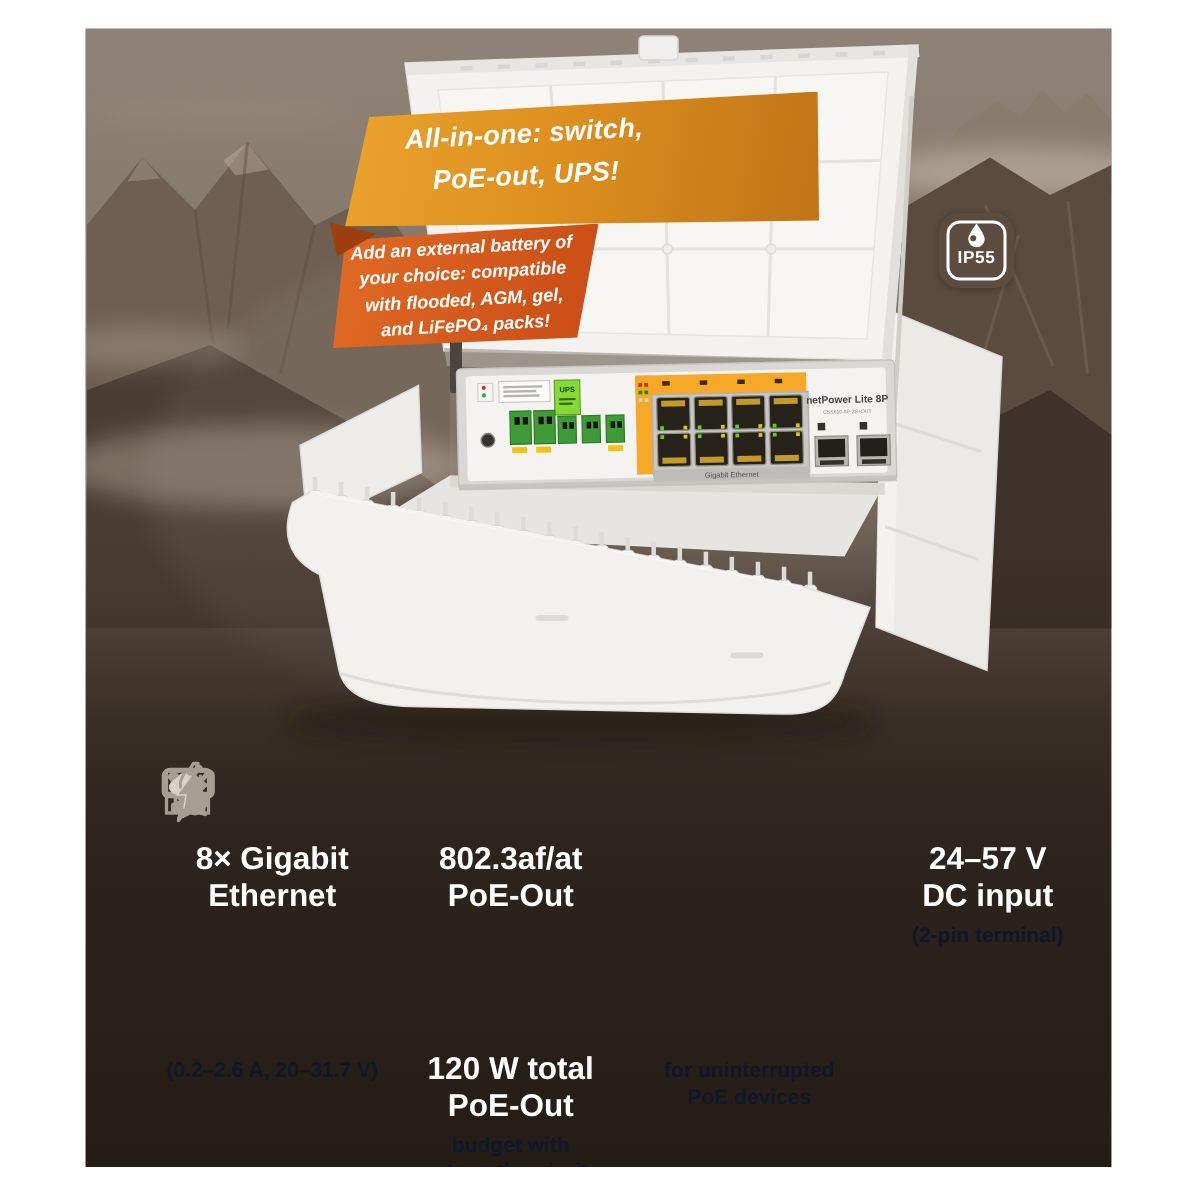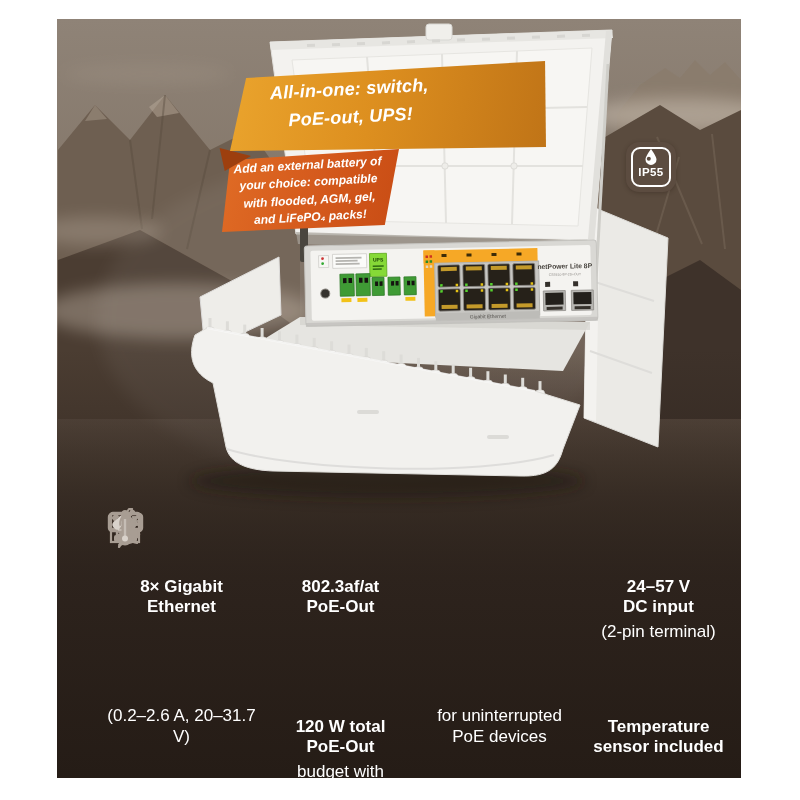--- a/index.html
+++ b/index.html
@@ -43,22 +43,22 @@
     align-items:center;box-shadow:0 1px 4px rgba(40,30,20,.35);margin-left:36px;
   }
   .ip-badge .frame{position:absolute;left:5px;top:5px;right:5px;bottom:5px;border:2px solid #fff;border-radius:9px;}
   .ip-badge svg{position:relative;margin-top:6px;}
   .ip-badge .label{position:relative;color:#fff;font-weight:bold;font-size:11.5px;letter-spacing:.4px;margin-top:1px;}
   
   .features{position:absolute;left:45px;top:486px;width:636px;z-index:9;
     display:grid;grid-template-columns:repeat(4,159px);}
   .feature{width:159px;height:140px;text-align:center;color:#fff;}
   .feature .icn{height:56px;display:flex;align-items:center;justify-content:center;}
-  .feature .title{font-size:17px;font-weight:bold;line-height:1.18;white-space:pre-line;margin-top:16px;}
-  .feature .sub{font-size:17px;color:#ffffff;line-height:1.25;white-space:pre-line;margin-top:4px;}
+  .feature .title{font-size:21px;font-weight:bold;line-height:1.18;white-space:pre-line;margin-top:0;}
+  .feature .sub{font-size:14px;color:#0f172a;line-height:1.25;white-space:pre-line;margin-top:4px;font-weight:bold;}
 </style>
 </head>
 <body>
 
 <div class="stage">
 
   <svg width="684" height="759" viewBox="0 0 684 759">
     <defs>
       <linearGradient id="sky" x1="0" y1="0" x2="0" y2="1">
         <stop offset="0" stop-color="#8f8377"></stop>
@@ -543,34 +543,15 @@
           <svg width="46" height="46" viewBox="0 0 46 46">
         <rect x="9" y="9" width="28" height="28" fill="none" stroke="#a89d93" stroke-width="2.2"></rect>
         <path d="M25.5,12 L16,25 h6 L20.5,34 L30,21 h-6 L27.5,12 z" fill="#a89d93"></path>
         <path d="M25.5,12 L16,25 h6 L20.5,34" fill="none" stroke="#d9d2cb" stroke-width="1"></path>
       </svg>
         </div>
       <div class="sub">for uninterrupted
 PoE devices</div>
     </div>
 
-    <div class="feature">
-      <div class="icn">
-          <svg width="46" height="46" viewBox="0 0 46 46">
-        <rect x="19.5" y="5" width="7" height="25" rx="3.5" fill="#a89d93"></rect>
-        <circle cx="23" cy="33.5" r="7" fill="#a89d93"></circle>
-        <circle cx="23" cy="33.5" r="3" fill="#d9d2cb"></circle>
-        <rect x="21.8" y="14" width="2.4" height="18" fill="#d9d2cb" opacity=".6"></rect>
-        <g stroke="#a89d93" stroke-width="1.8">
-          <line x1="30" y1="8" x2="36" y2="8"></line>
-              <line x1="30" y1="12" x2="36" y2="12"></line>
-          <line x1="30" y1="16" x2="36" y2="16"></line>
-              <line x1="30" y1="20" x2="36" y2="20"></line>
-        </g>
-      </svg>
-        </div>
-      <div class="title">Temperature
-sensor included</div>
-      <div class="sub"></div>
-    </div>
 
   </div>
 </div>
 
 </body></html>

